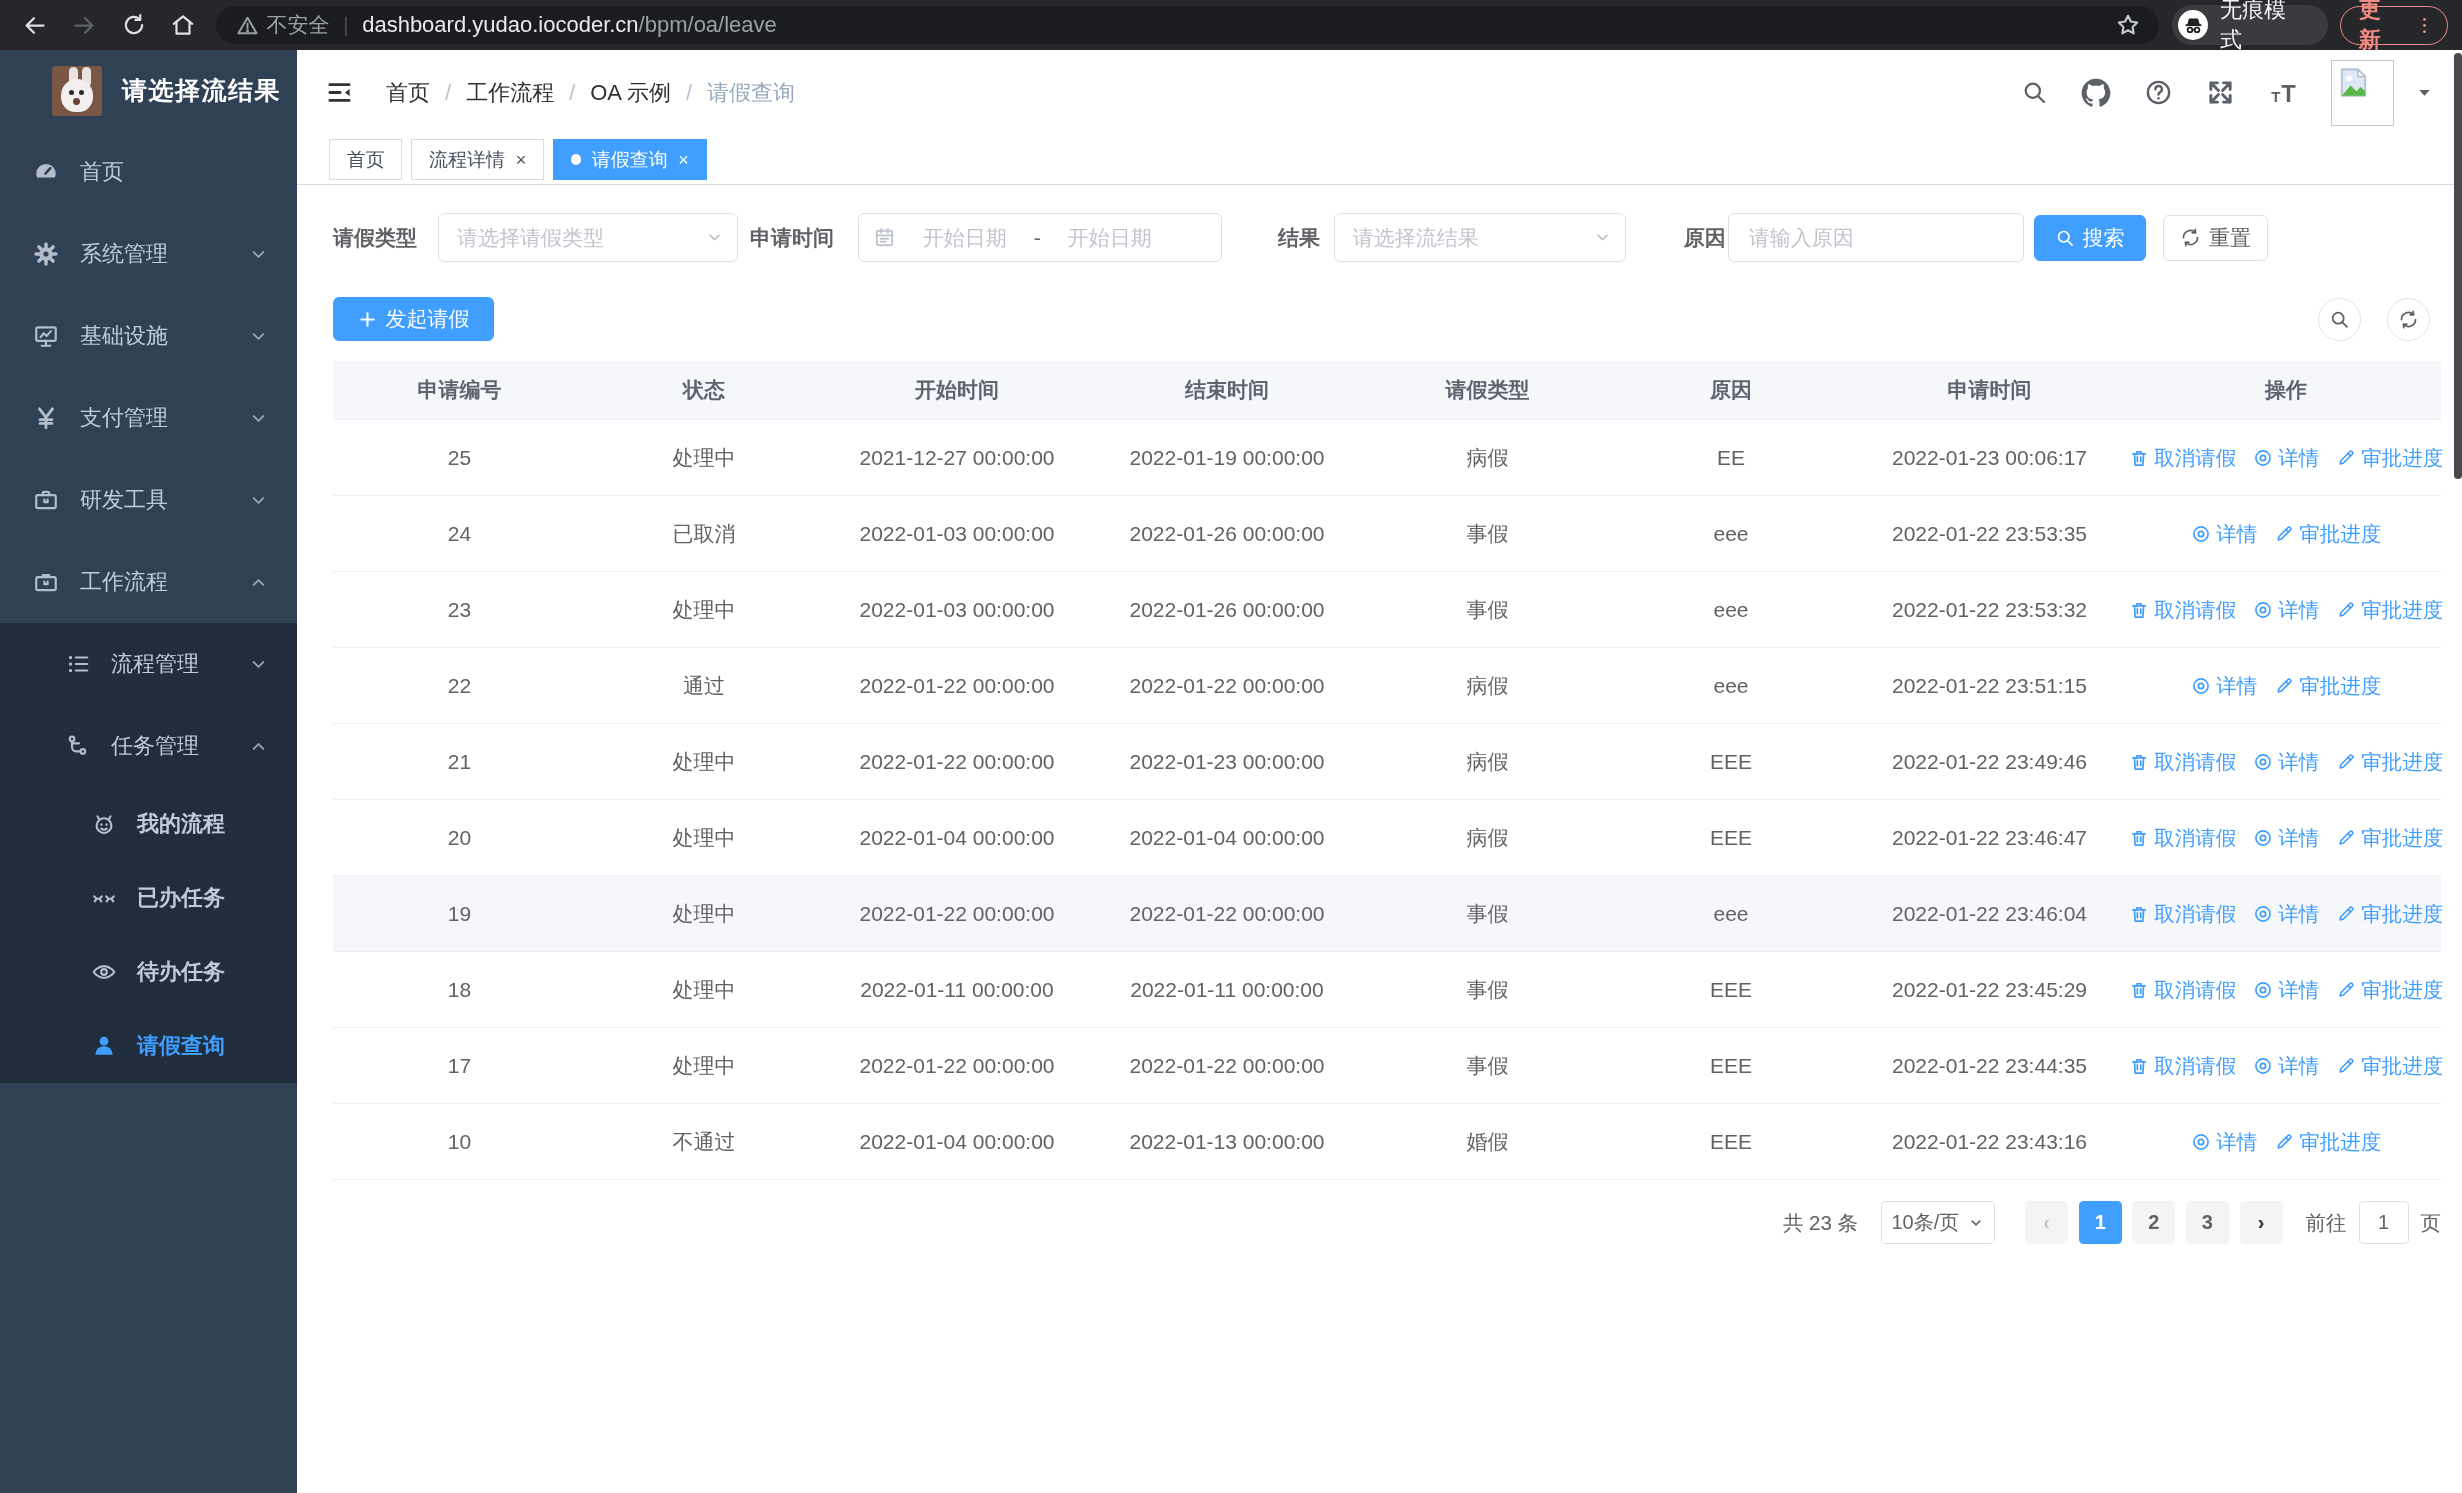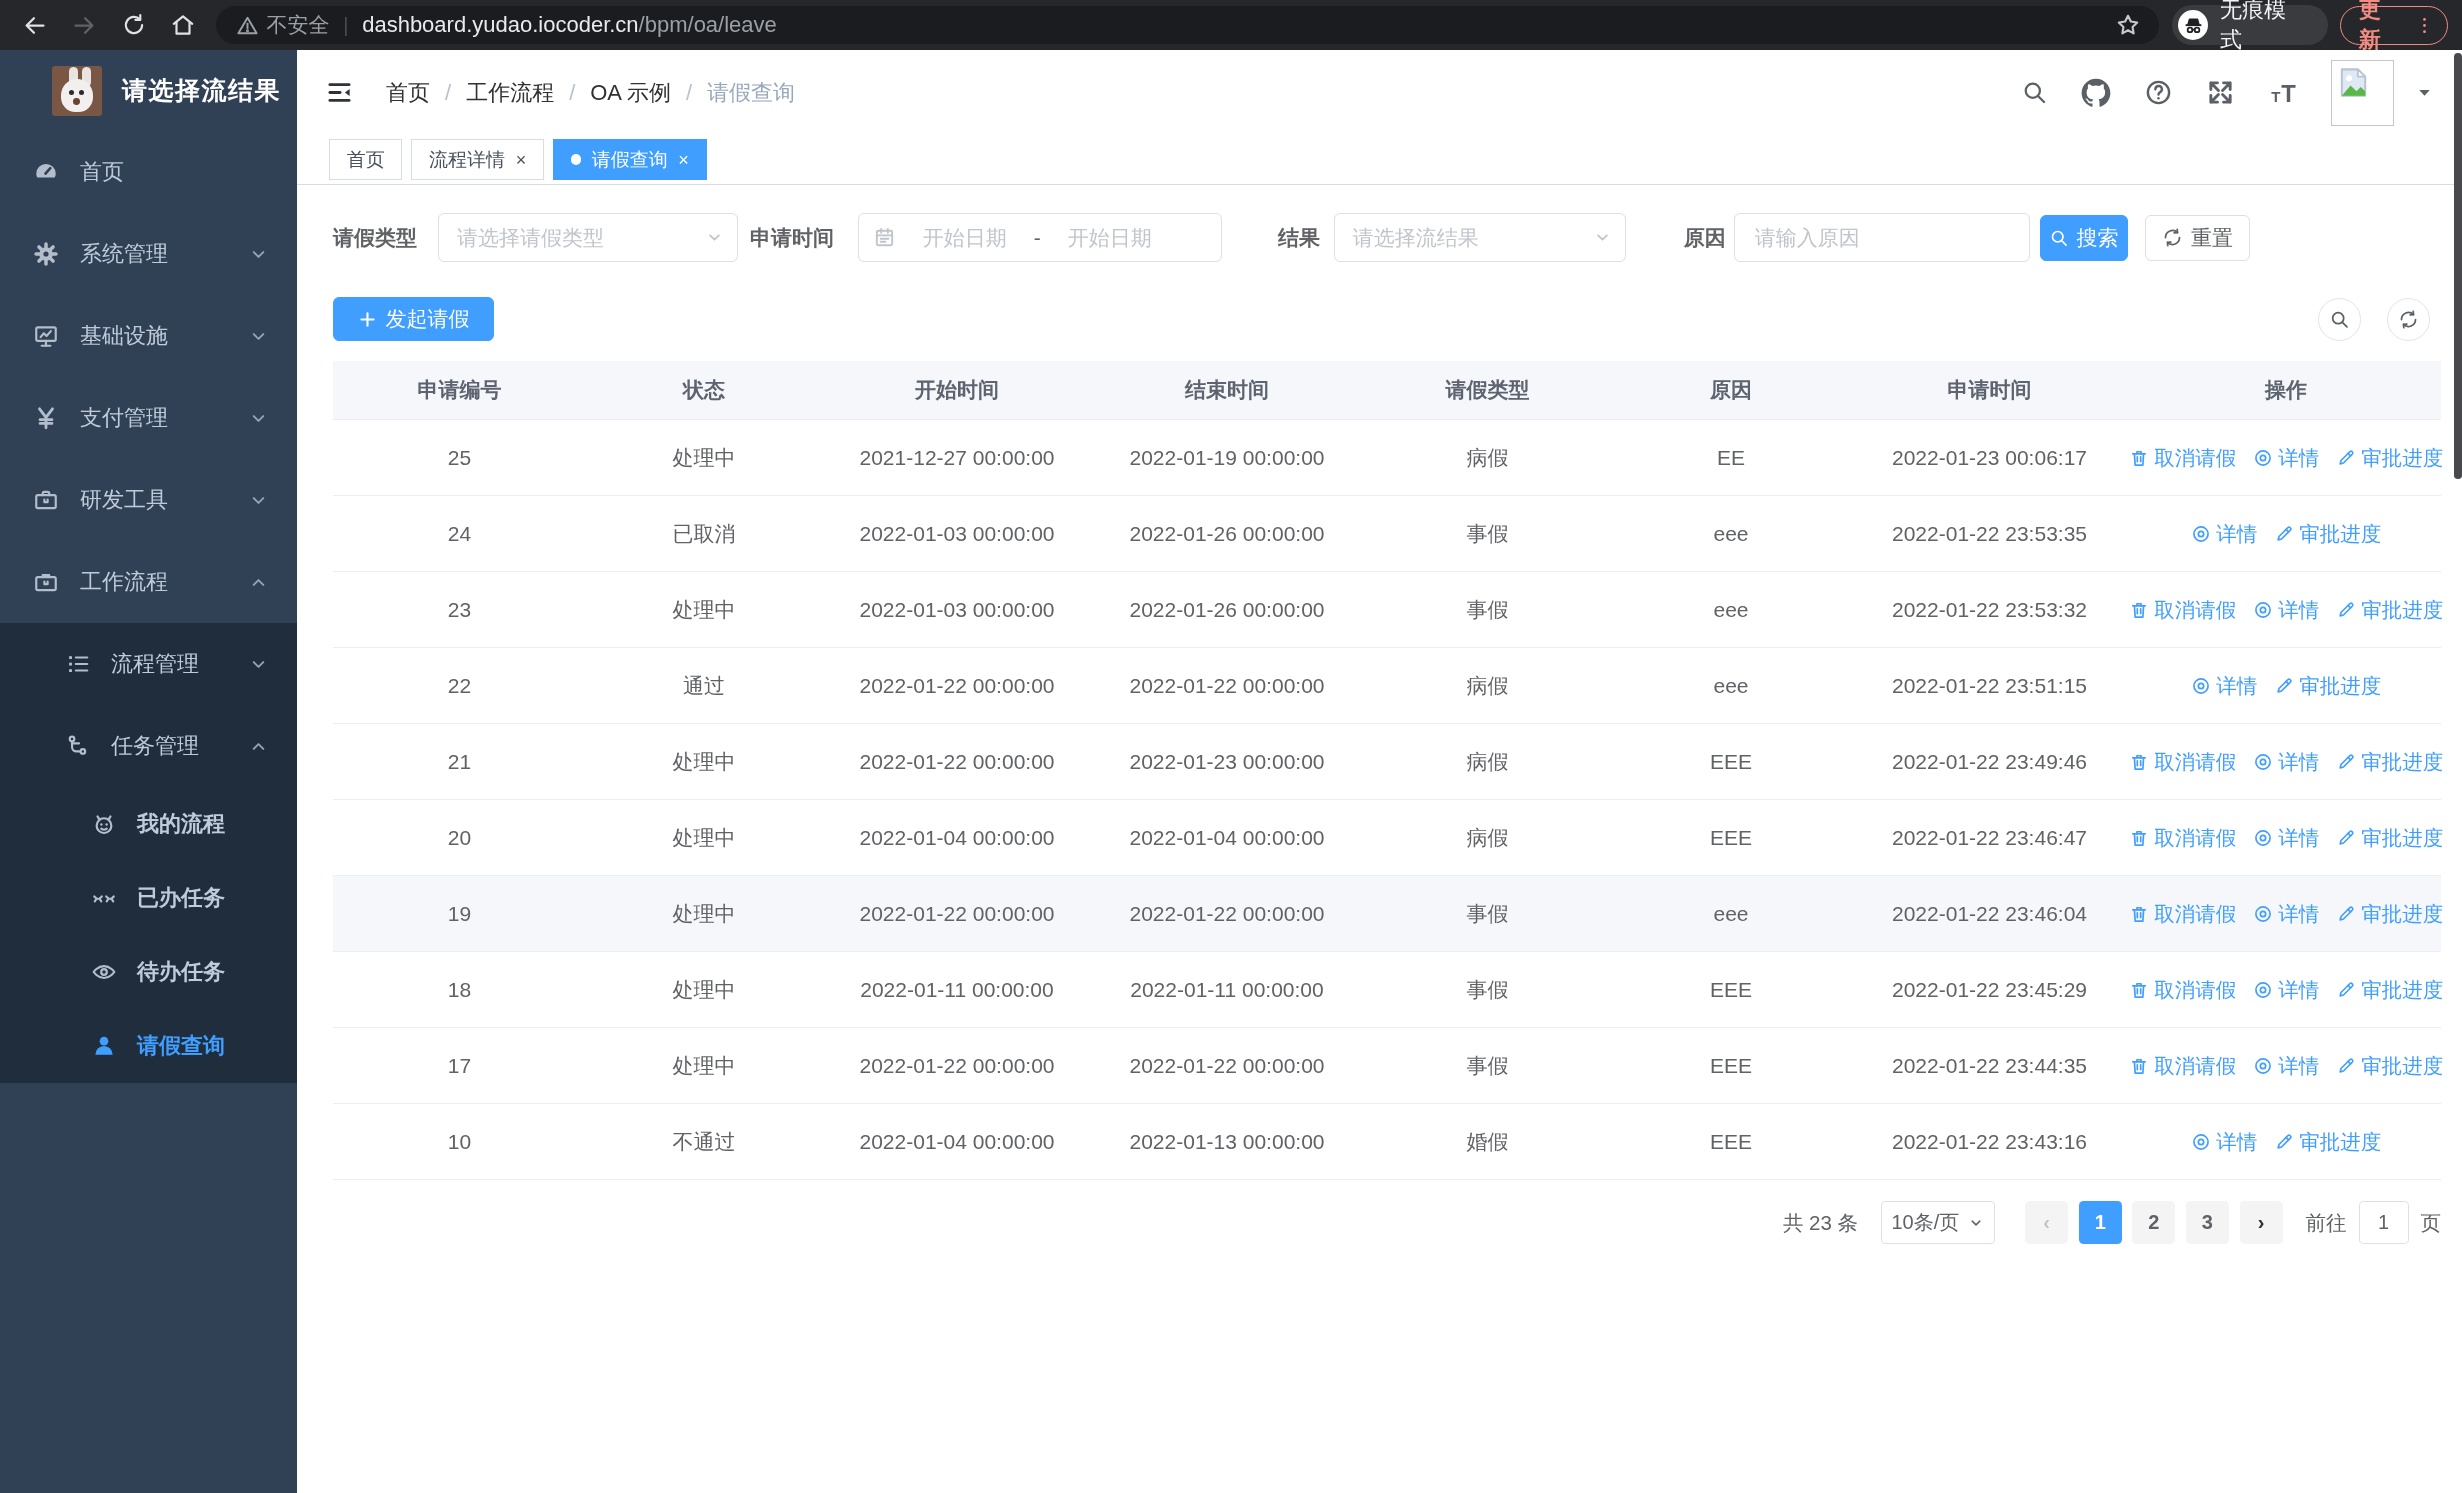--- a/index.html
+++ b/index.html
@@ -66,27 +66,27 @@
   .filterrow{display:flex;align-items:center;height:49px;color:#606266;font-size:21px;}
   .flabel{font-weight:600;white-space:nowrap;}
   .ctrl{height:49px;border:1.5px solid #dcdfe6;border-radius:6px;background:#fff;display:flex;align-items:center;color:#c0c4cc;font-size:21px;box-sizing:border-box;}
   .ctrl .ph{flex:1;}
   .ctrl .caret{color:#c0c4cc;margin-right:12px;}
   .sel1{width:300px;margin-left:21px;padding-left:18px;}
   .daterange{width:364px;margin-left:24px;padding-left:13.7px;gap:12px;}
   .daterange .dph{width:114px;text-align:center;}
   .daterange .dsep{color:#606266;}
   .sel2{width:292px;margin-left:13.7px;padding-left:18px;}
-  .inp{width:296px;margin-left:8px;padding-left:18px;}
+  .inp{width:296px;margin-left:2px;padding-left:18px;}
   .inp input{border:none;outline:none;font-size:21px;width:100%;font-family:inherit;color:#606266;}
   .inp input::placeholder{color:#c0c4cc;}
   .ml16{margin-left:12px;} .ml73{margin-left:56px;} .ml76{margin-left:58px;}
   .btn{height:46px;border-radius:6px;display:inline-flex;align-items:center;justify-content:center;font-size:21px;cursor:pointer;gap:7.6px;box-sizing:border-box;}
   .btn-primary{background:#409eff;color:#fff;border:1.5px solid #409eff;}
-  .searchbtn{width:88px;margin-left:10px;}
+  .searchbtn{width:112px;margin-left:10px;}
   .resetbtn{width:105px;margin-left:17.5px;background:#fff;border:1.5px solid #dcdfe6;color:#606266;}
   .createrow{margin-top:35px;display:flex;align-items:center;}
   .createbtn{height:44px;padding:0 23px;}
   .icircles{margin-left:auto;display:flex;gap:26px;margin-right:10.6px;}
   .icirc{width:43px;height:43px;border-radius:50%;border:1.5px solid #dfe4ed;color:#5a6066;display:flex;align-items:center;justify-content:center;cursor:pointer;box-sizing:border-box;}
 
   
   .tbl{margin-top:20px;}
   .trow{display:flex;align-items:center;height:75px;border-bottom:1.5px solid #ebeef5;font-size:21px;color:#606266;}
   .trow.hl{background:#f5f7fa;}

